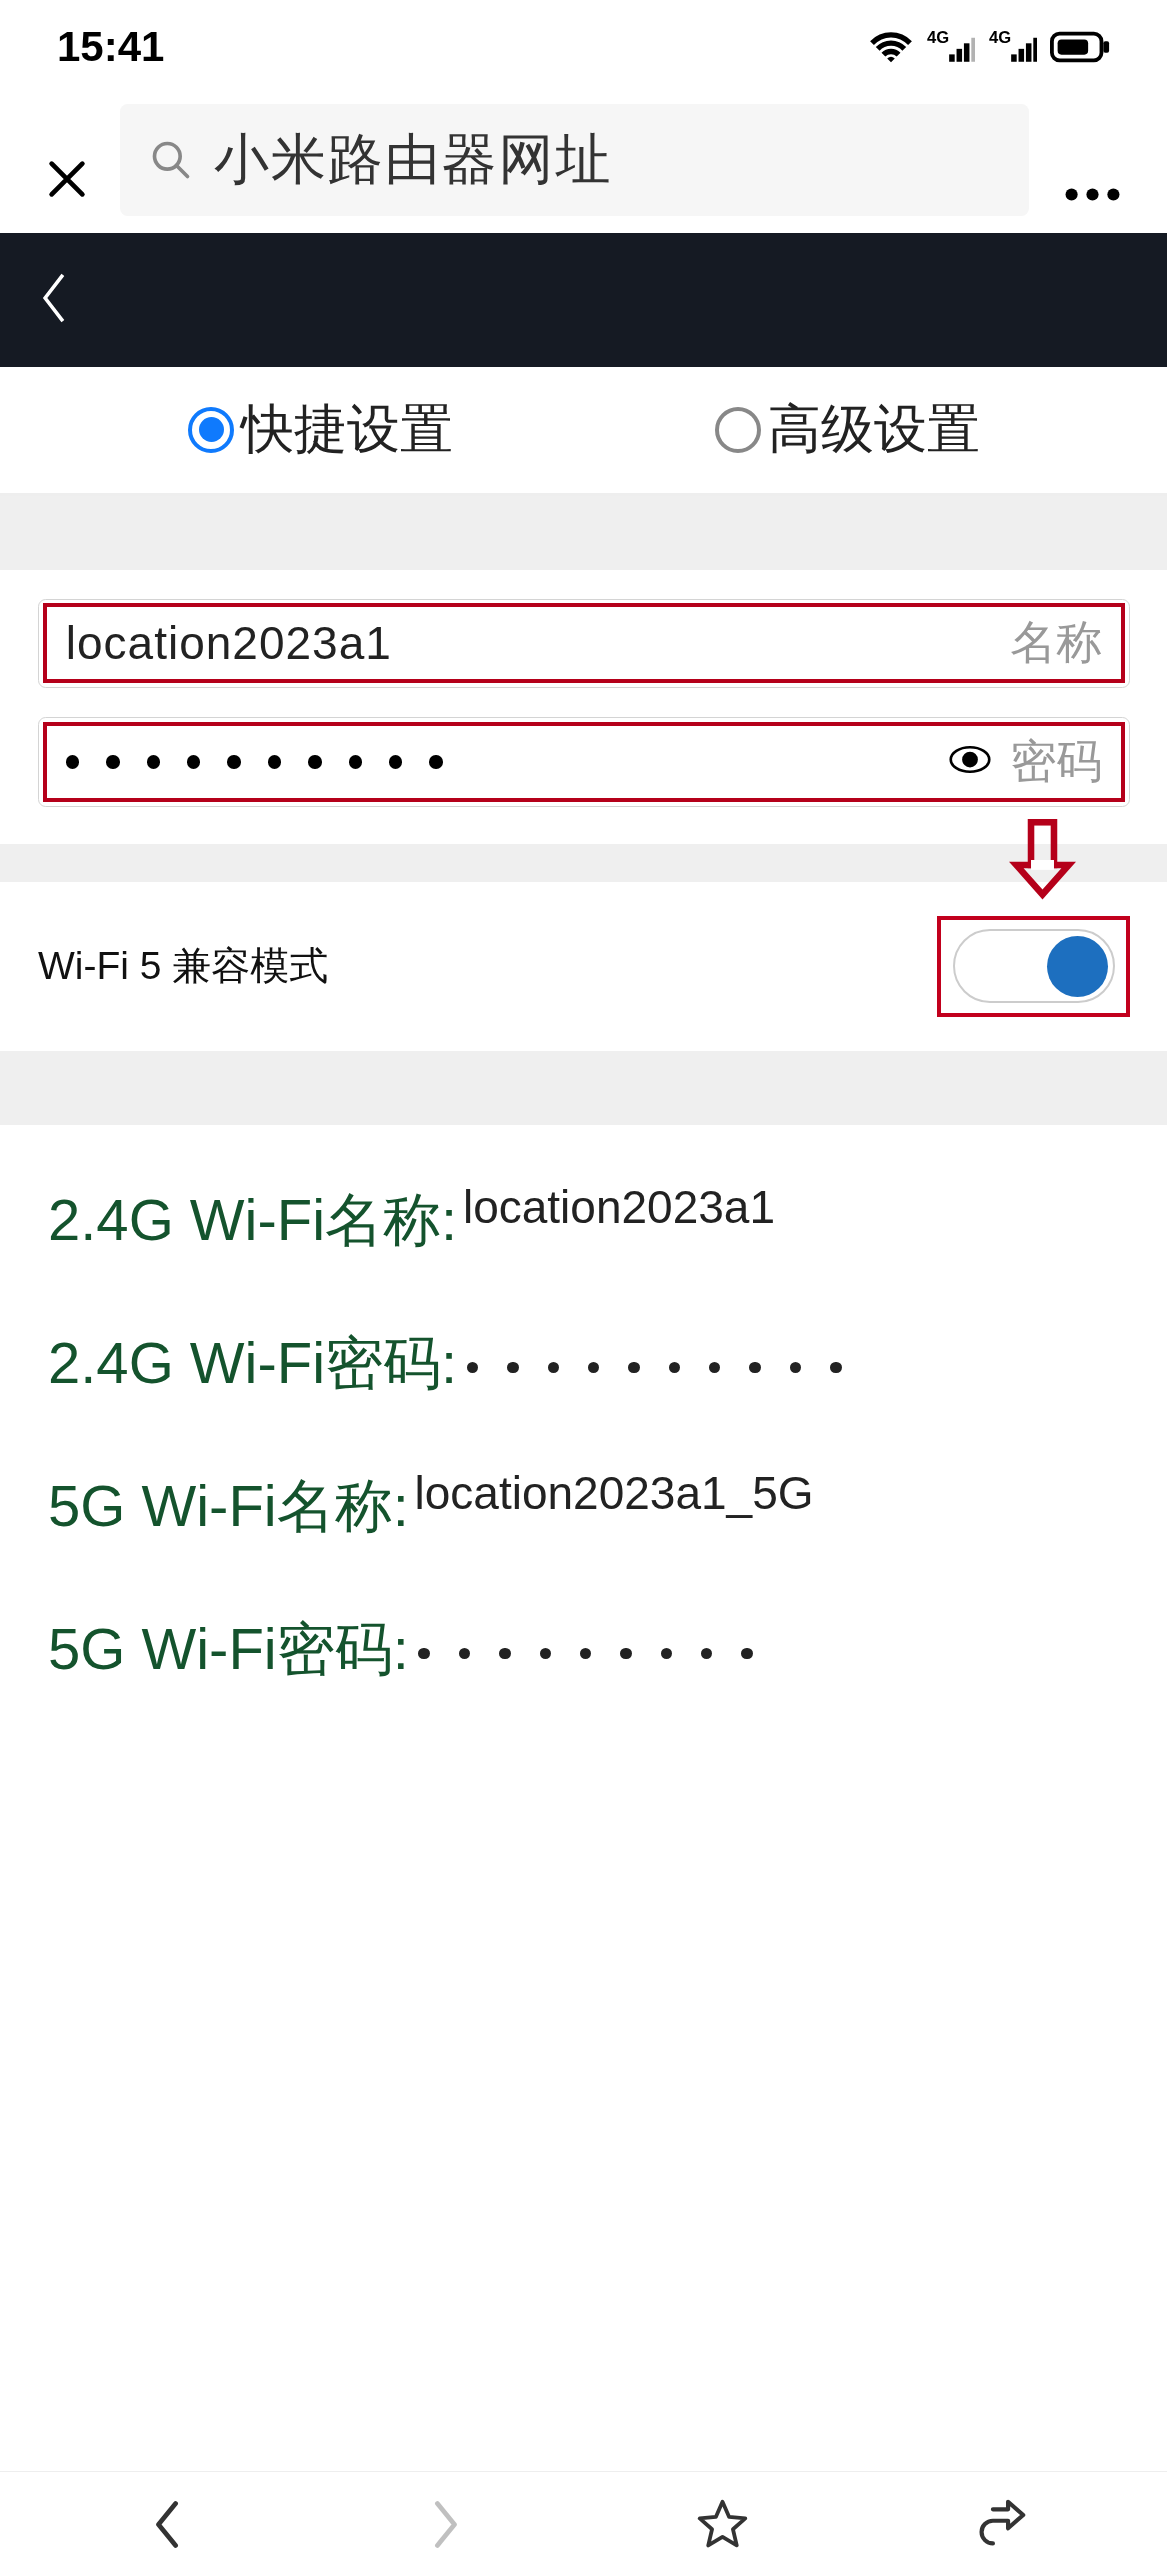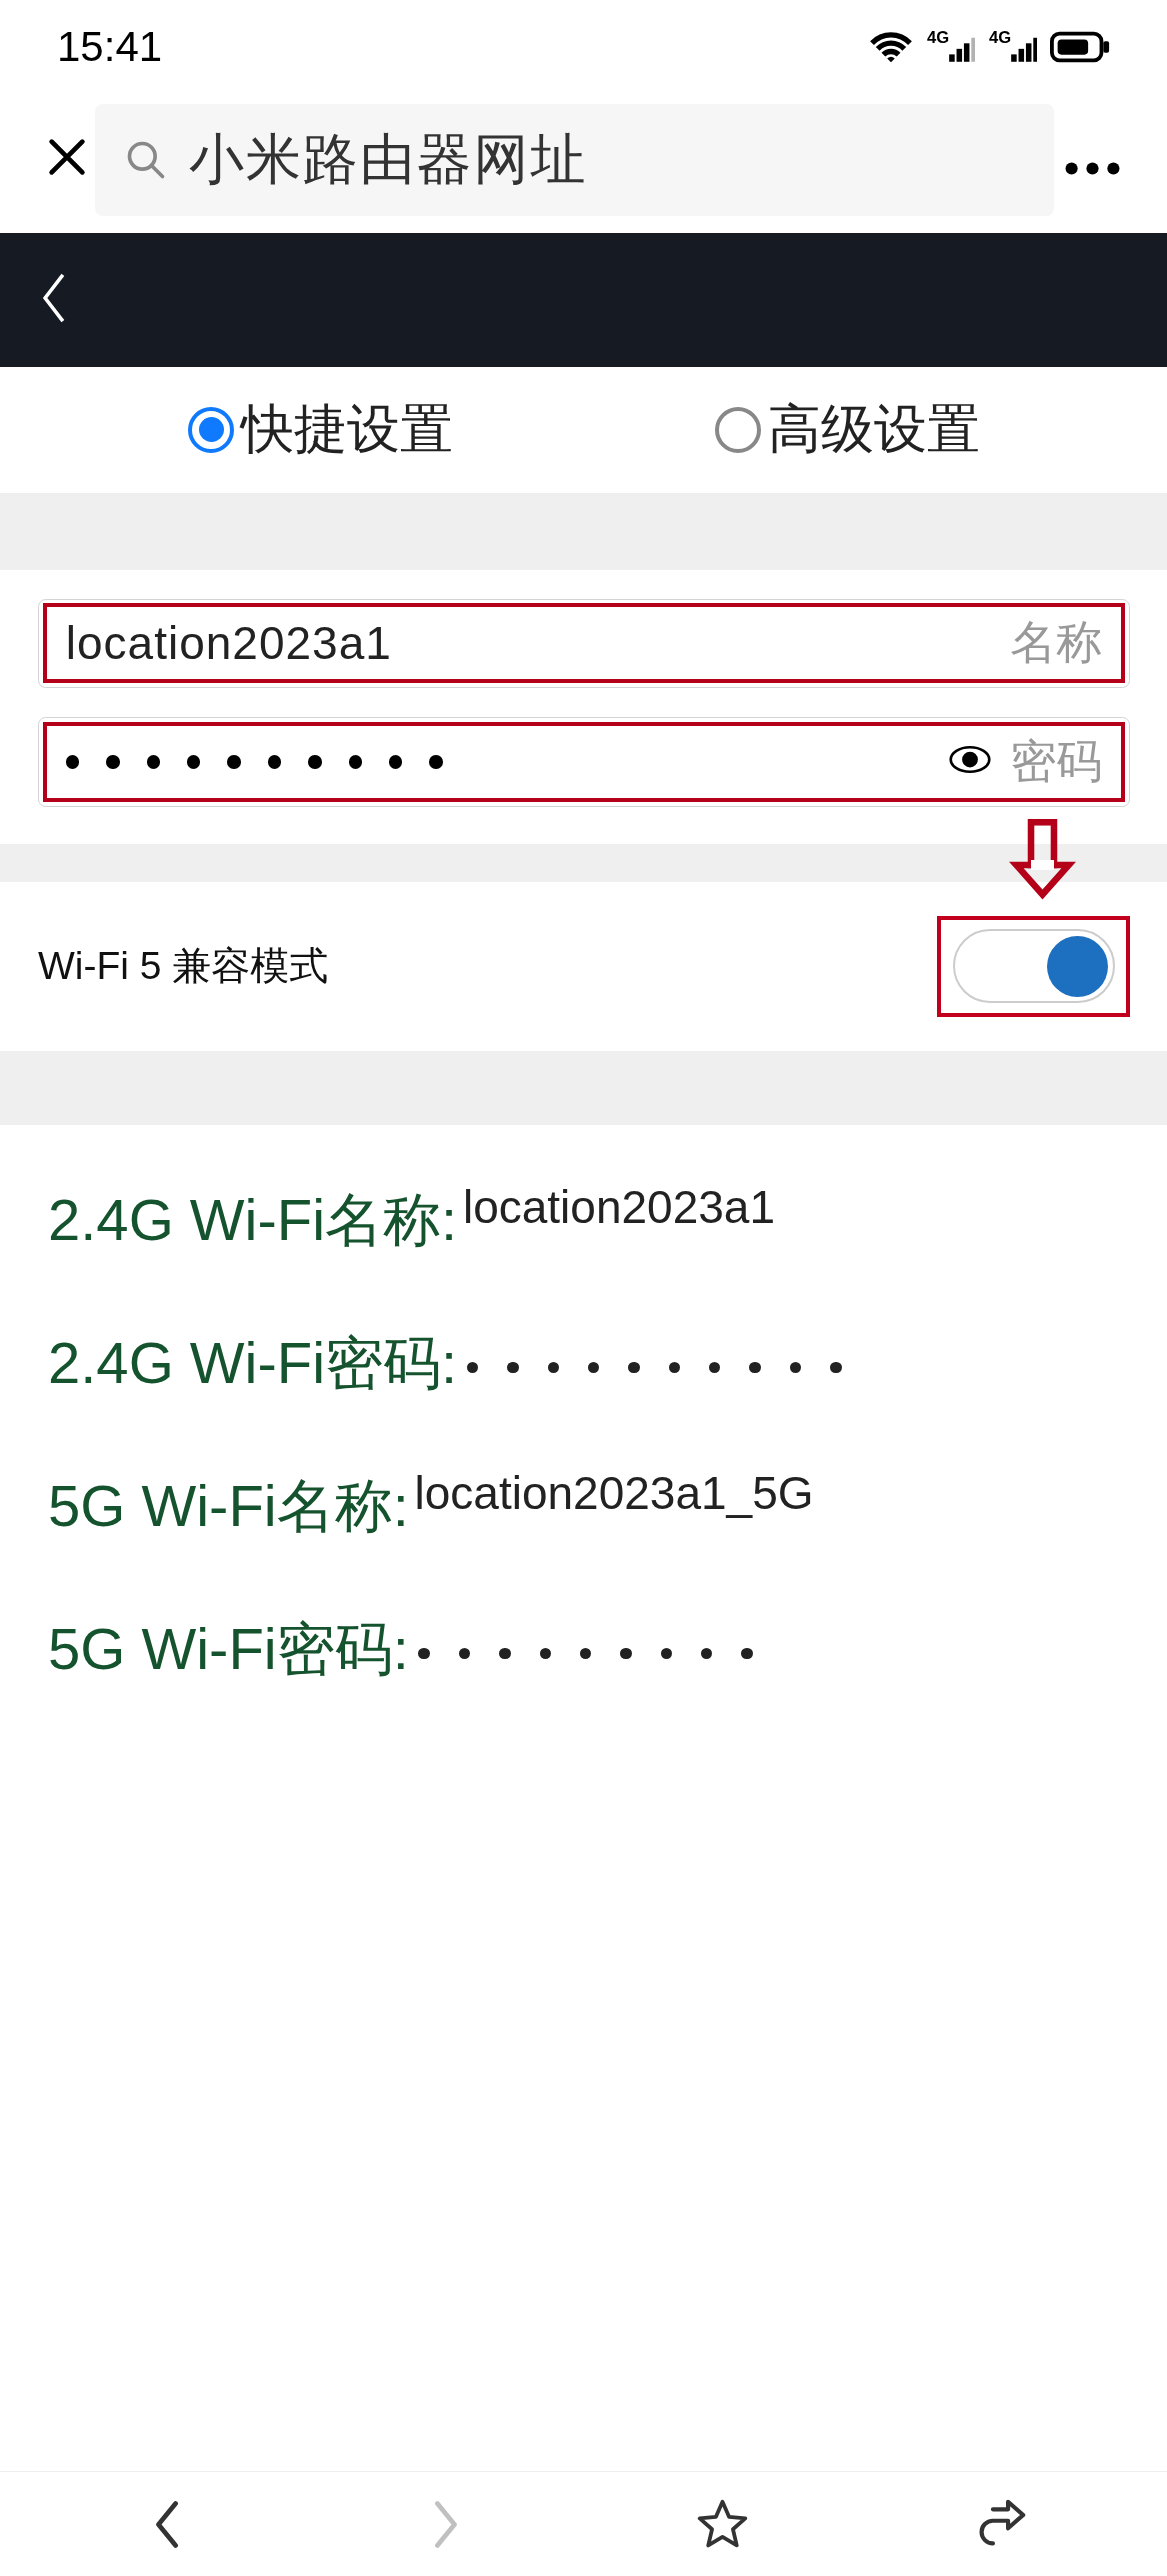--- a/index.html
+++ b/index.html
@@ -13,30 +13,30 @@
 
     
     .status-bar {
       display: flex;
       justify-content: space-between;
       align-items: center;
       padding: 23px 57px 23px 57px;
       font-size: 42px;
       color: #000;
     }
-    .status-time { font-weight: 400; }
+    .status-time { font-weight: 700; }
     .status-icons { display: flex; gap: 13.4px; align-items: center; }
     .status-icons span { display: inline-flex; }
 
     
     .browser-header {
       display: flex;
-      align-items: center;
+      align-items: flex-end;
       padding: 9.5px 38px 17px 38px;
-      font-family: Liberation Serif, serif;
+      gap: 25px;
     }
     .close-x {
       font-size: 61px;
       font-weight: 300;
       color: #000;
       width: 57px;
       text-align: center;
     }
     .search-box {
       flex: 1;

